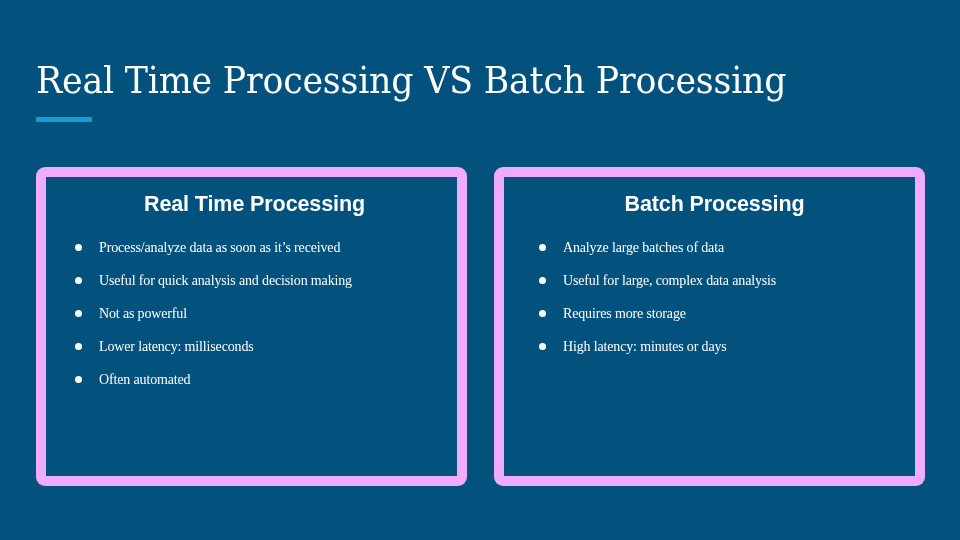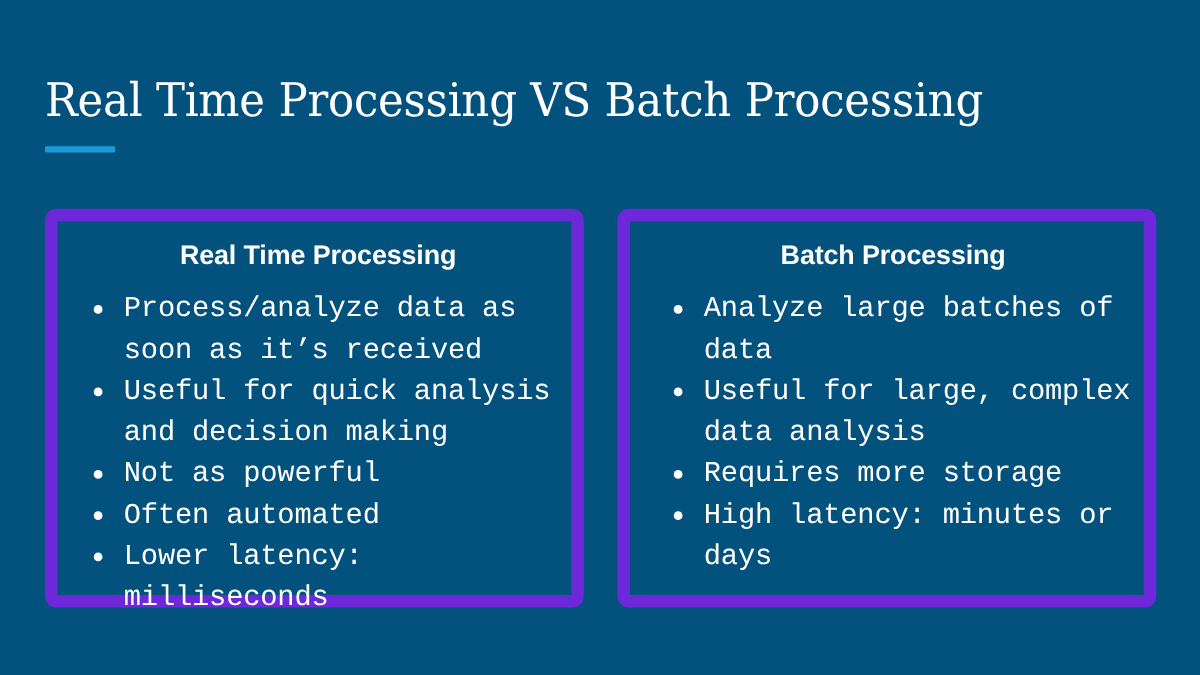--- a/index.html
+++ b/index.html
@@ -54,21 +54,21 @@
     top: 167px;
     width: 889px;
     height: 319px;
     display: flex;
     justify-content: space-between;
   }
   .card {
     width: 431px;
     height: 319px;
     box-sizing: border-box;
-    background: #6d28d9;
+    background: #f0abfc;
     border-radius: 9px;
     padding: 10px;
   }
   .card-inner {
     width: 100%;
     height: 100%;
     box-sizing: border-box;
     background: #03527e;
     padding: 14px 6px 10px 6px;
   }
@@ -82,22 +82,22 @@
     letter-spacing: -0.1px;
     margin: 0 0 14px 0;
   }
   .bullet-list {
     list-style: none;
     margin: 0;
     padding: 0;
   }
   .bullet-item {
     position: relative;
-    font-family: Liberation Mono, monospace;
-    font-size: 23px;
+    font-family: Liberation Serif, serif;
+    font-size: 14px;
     line-height: 33px;
     color: #ffffff;
     padding-left: 43px;
     letter-spacing: -0.15px;
   }
   .bullet-dot {
     position: absolute;
     left: 19px;
     top: 13px;
     width: 7px;
@@ -133,25 +133,25 @@
           <li class="bullet-item">
             <span class="bullet-dot"></span>
             <span>Useful for quick analysis and decision making</span>
           </li>
           <li class="bullet-item">
             <span class="bullet-dot"></span>
             <span>Not as powerful</span>
           </li>
           <li class="bullet-item">
             <span class="bullet-dot"></span>
-            <span>Often automated</span>
+            <span>Lower latency: milliseconds</span>
           </li>
           <li class="bullet-item">
             <span class="bullet-dot"></span>
-            <span>Lower latency: milliseconds</span>
+            <span>Often automated</span>
           </li>
         </ul>
       </div>
     </div>
 
     <div class="card" id="card-right">
       <div class="card-inner">
         <div class="card-heading">Batch Processing</div>
         <ul class="bullet-list">
           <li class="bullet-item">

